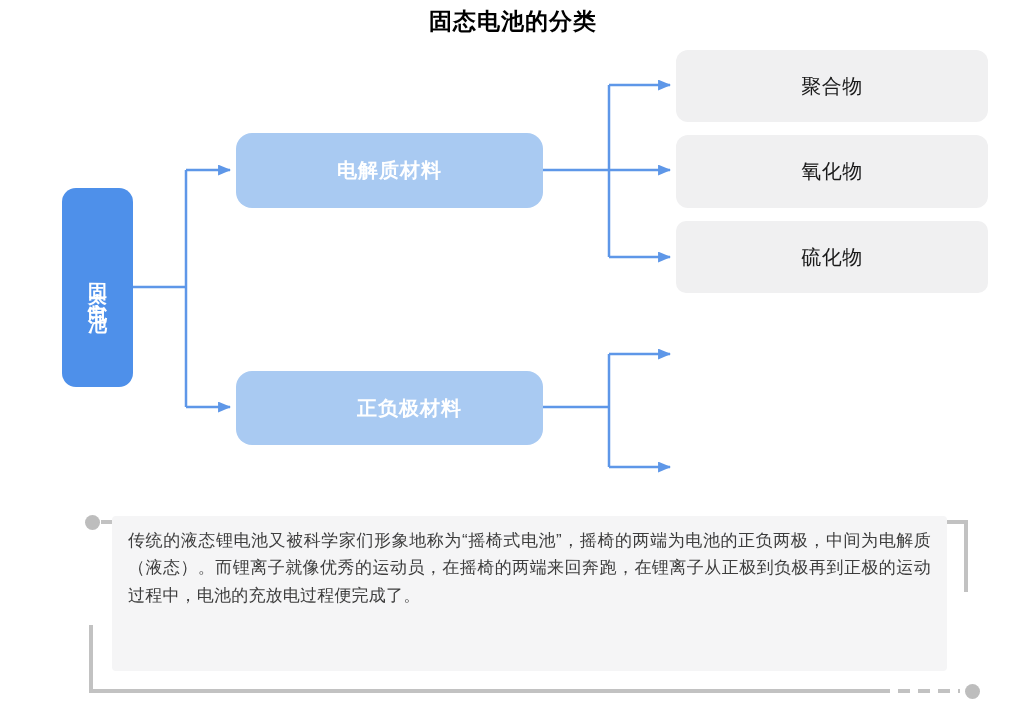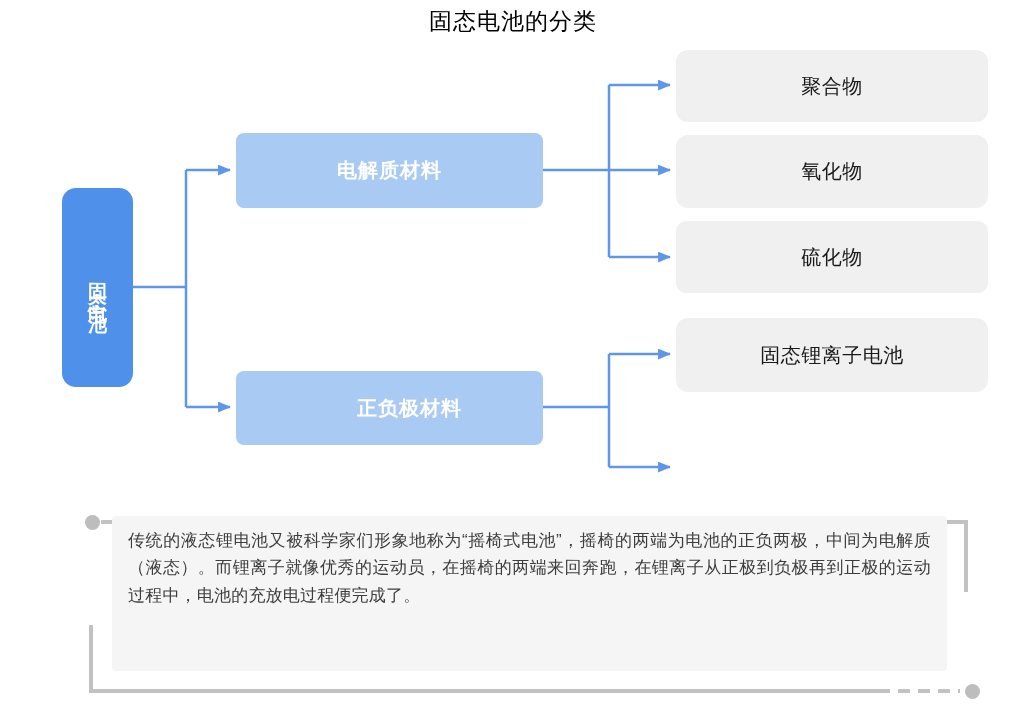--- a/index.html
+++ b/index.html
@@ -1,26 +1,26 @@
 <!DOCTYPE html>
 <html><head>
 <meta charset="utf-8">
 <style>
   html,body{margin:0;padding:0;background:#ffffff;}
   body{font-family:"Liberation Sans","DejaVu Sans",sans-serif;}
   .canvas{position:relative;width:1026px;height:714px;background:#ffffff;overflow:hidden;}
   .title{position:absolute;left:0;top:6px;width:1026px;text-align:center;
-         font-size:23px;font-weight:normal;color:#000;letter-spacing:1px;margin:0;}
+         font-size:23px;font-weight:bold;color:#000;letter-spacing:1px;margin:0;}
   svg.connectors{position:absolute;left:0;top:0;width:1026px;height:714px;}
   .node{position:absolute;display:flex;align-items:center;justify-content:center;
         box-sizing:border-box;}
   .root-node{left:62px;top:188px;width:71px;height:199px;background:#4e90ea;
              border-radius:14px;color:#ffffff;font-size:19px;font-weight:bold;
              writing-mode:vertical-rl;text-orientation:upright;letter-spacing:0.55em;}
-  .branch-node{width:307px;height:75px;background:#a9caf2;border-radius:8px;
+  .branch-node{width:307px;height:75px;background:#a9caf2;border-radius:16px;
                color:#ffffff;font-size:20px;font-weight:bold;letter-spacing:1px;}
   #branch-0{left:236px;top:133px;}
   #branch-1{left:236px;top:371px;height:74px;padding-left:40px;}
   .leaf-node{left:676px;width:312px;height:72px;background:#f0f0f1;border-radius:12px;
              color:#1a1a1a;font-size:20px;letter-spacing:0.5px;}
   #leaf-0{top:50px;}
   #leaf-1{top:135px;height:73px;}
   #leaf-2{top:221px;border-radius:10px;}
   #leaf-3{top:318px;height:74px;}
   #leaf-4{top:430px;height:74px;}
@@ -76,21 +76,20 @@
   </svg>
 
   <div class="node root-node">固态电池</div>
 
   <div class="node branch-node" id="branch-0">电解质材料</div>
   <div class="node branch-node" id="branch-1">正负极材料</div>
 
   <div class="node leaf-node" id="leaf-0">聚合物</div>
   <div class="node leaf-node" id="leaf-1">氧化物</div>
   <div class="node leaf-node" id="leaf-2">硫化物</div>
-  <div class="node leaf-node" id="leaf-3">固态锂离子电池</div>
 
   <span class="dot" id="dot-top"></span>
   <span class="frame" id="dash-top" style="background:repeating-linear-gradient(90deg,#c2c2c2 0 12px,transparent 12px 20px);"></span>
   <span class="frame" id="line-top"></span>
   <span class="frame" id="line-right"></span>
   <span class="frame" id="line-left"></span>
   <span class="frame" id="line-bottom"></span>
   <span class="frame" id="dash-bottom" style="background:repeating-linear-gradient(90deg,#c2c2c2 0 12px,transparent 12px 20px);"></span>
   <span class="dot" id="dot-bottom"></span>
 

